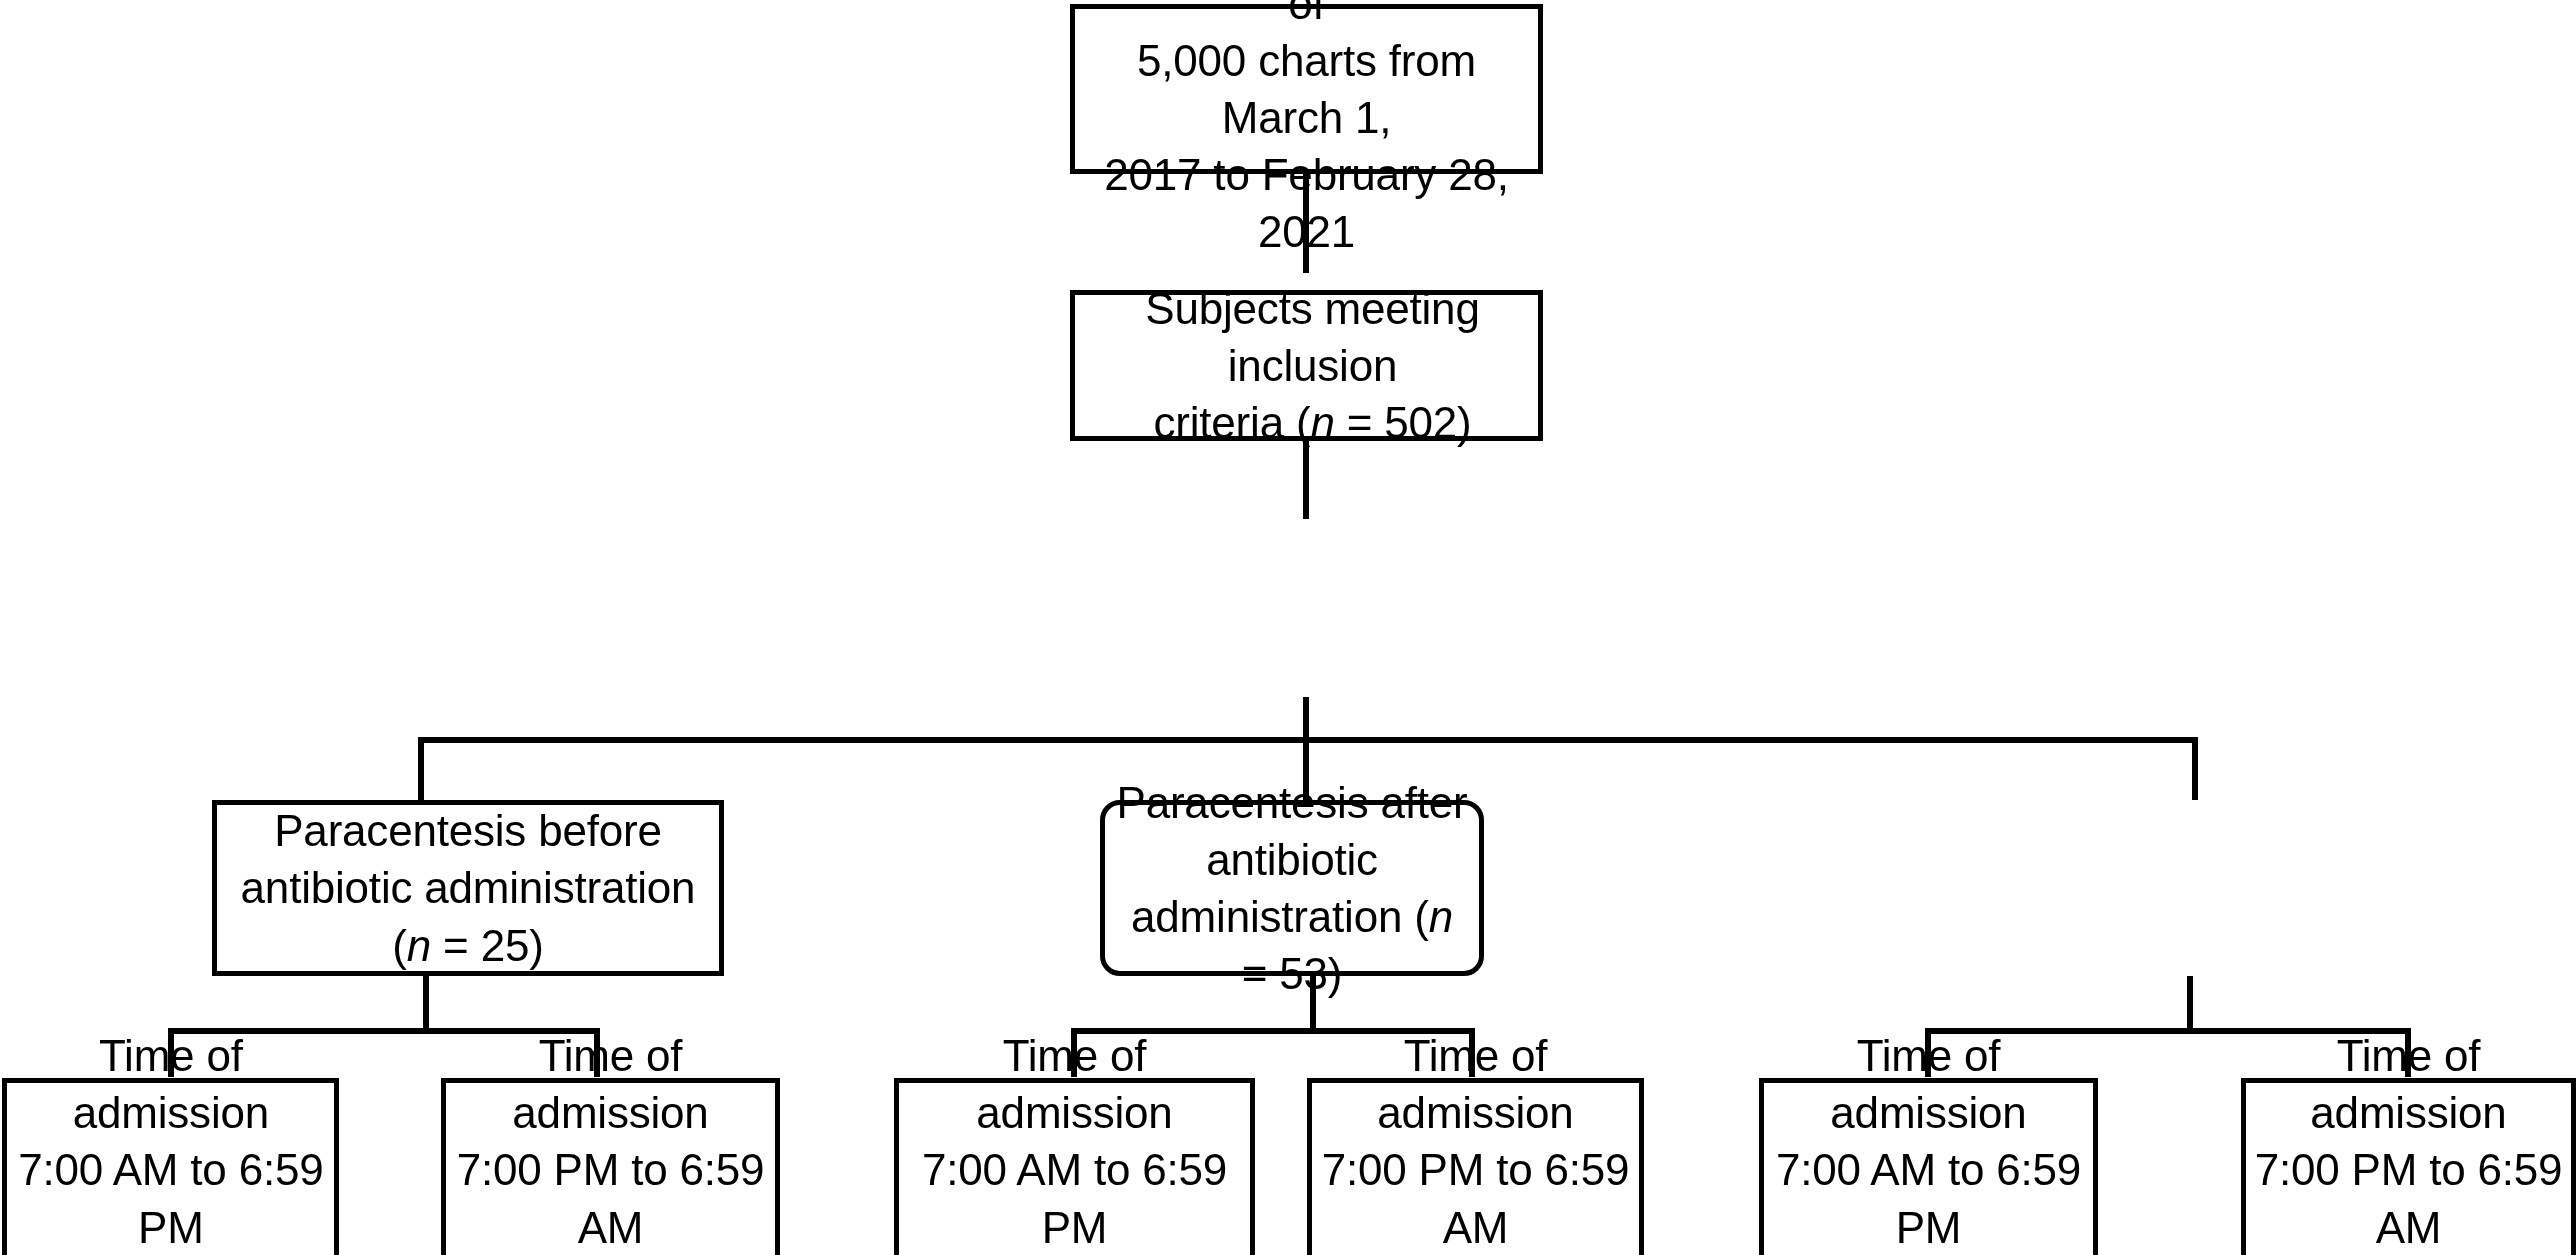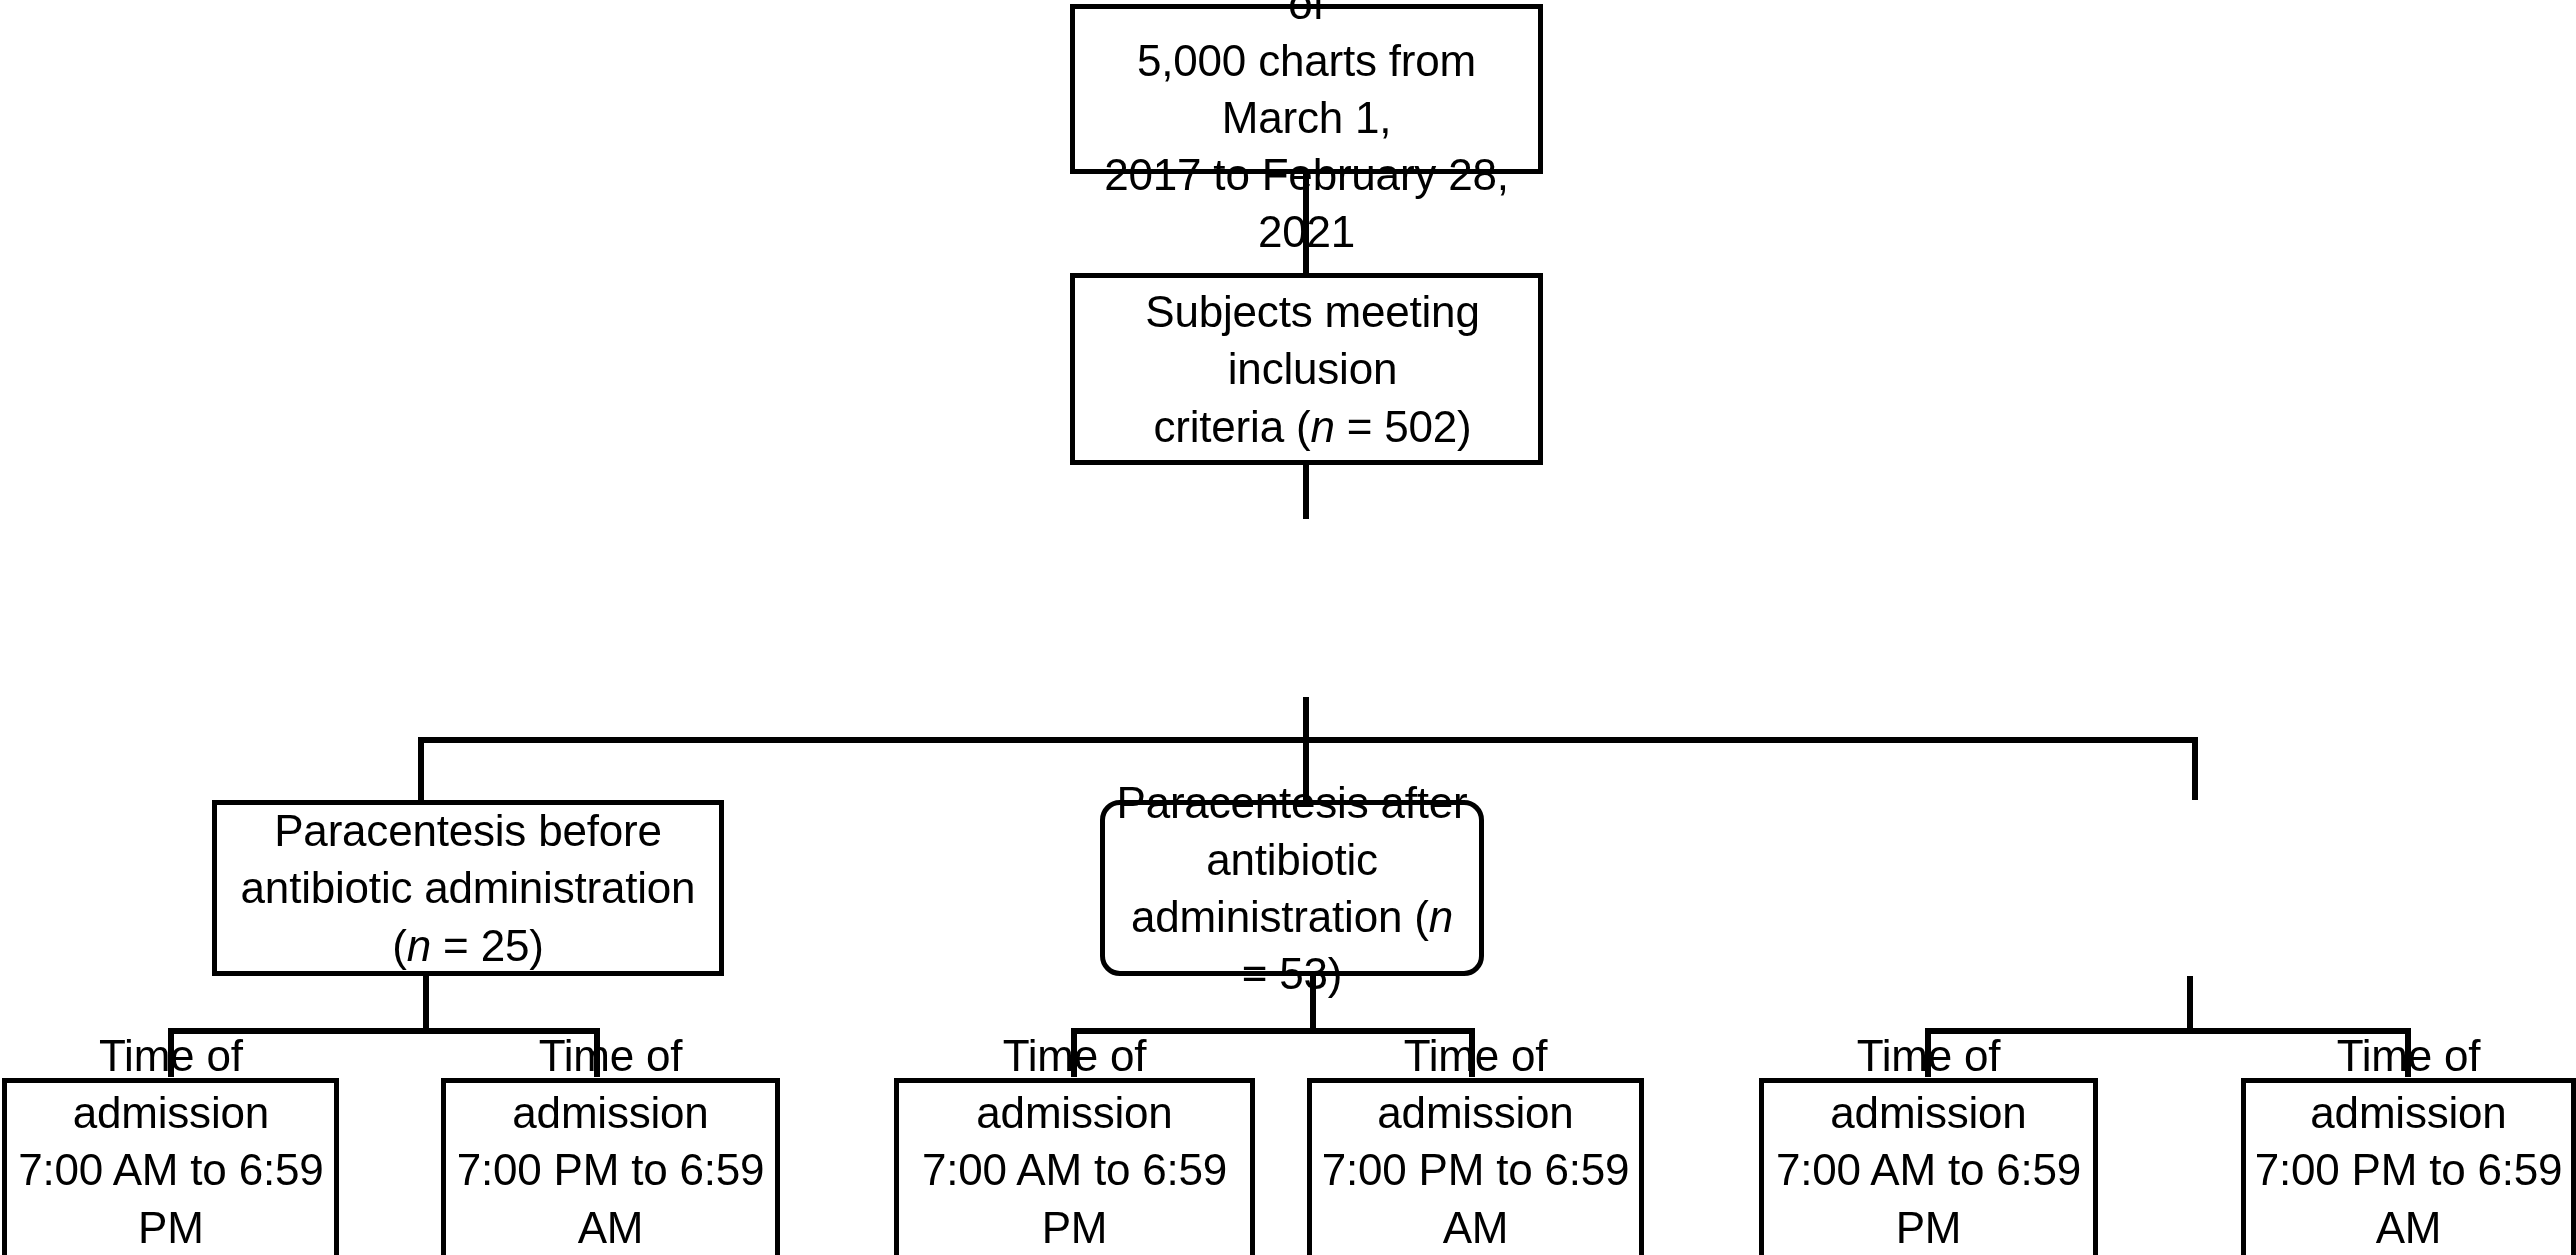--- a/index.html
+++ b/index.html
@@ -86,21 +86,21 @@
 
   <div class="conn-v" style="left:2187px; top:976px; height:58px;"></div>
   <div class="conn-h" style="left:1925px; top:1028px; width:485px;"></div>
   <div class="conn-v" style="left:1925px; top:1028px; height:49px;"></div>
   <div class="conn-v" style="left:2405px; top:1028px; height:49px;"></div>
 
   <div class="node" style="left:1070px; top:4px; width:473px; height:170px;">
     <span class="node-text">Retrospective review of<br>5,000 charts from March 1,<br>2017 to February 28, 2021</span>
   </div>
 
-  <div class="node" style="left:1070px; top:273px; width:473px; height:192px;padding-left:12px;">
+  <div class="node" style="left:1070px; top:290px; width:473px; height:151px;padding-left:12px;">
     <span class="node-text">Subjects meeting inclusion<br>criteria (<i>n</i> = 502)</span>
   </div>
 
 
   <div class="node" style="left:212px; top:800px; width:512px; height:176px;">
     <span class="node-text">Paracentesis before<br>antibiotic administration<br>(<i>n</i> = 25)</span>
   </div>
 
   <div class="node" style="left:1100px; top:800px; width:384px; height:176px;border-radius:20px;">
     <span class="node-text">Paracentesis after antibiotic<br>administration (<i>n</i> = 53)</span>

